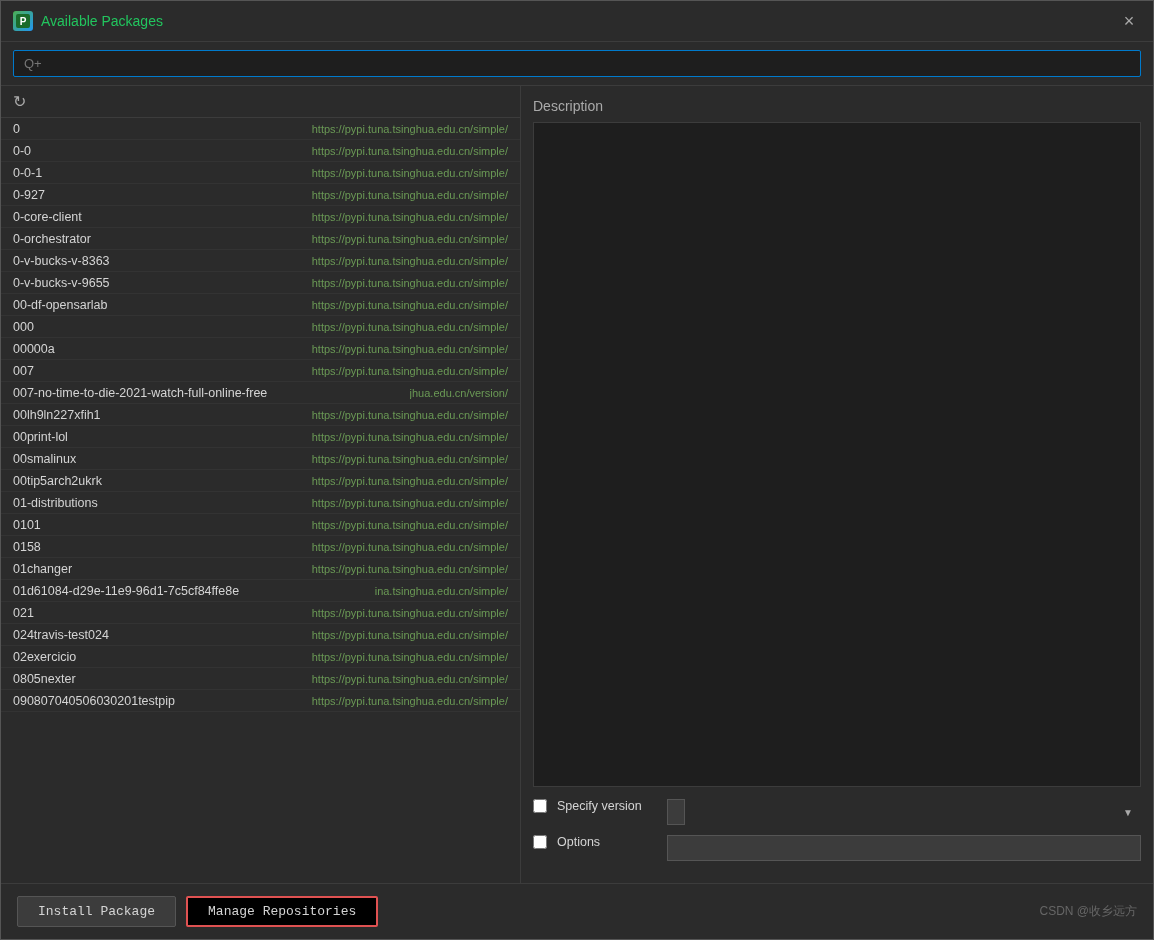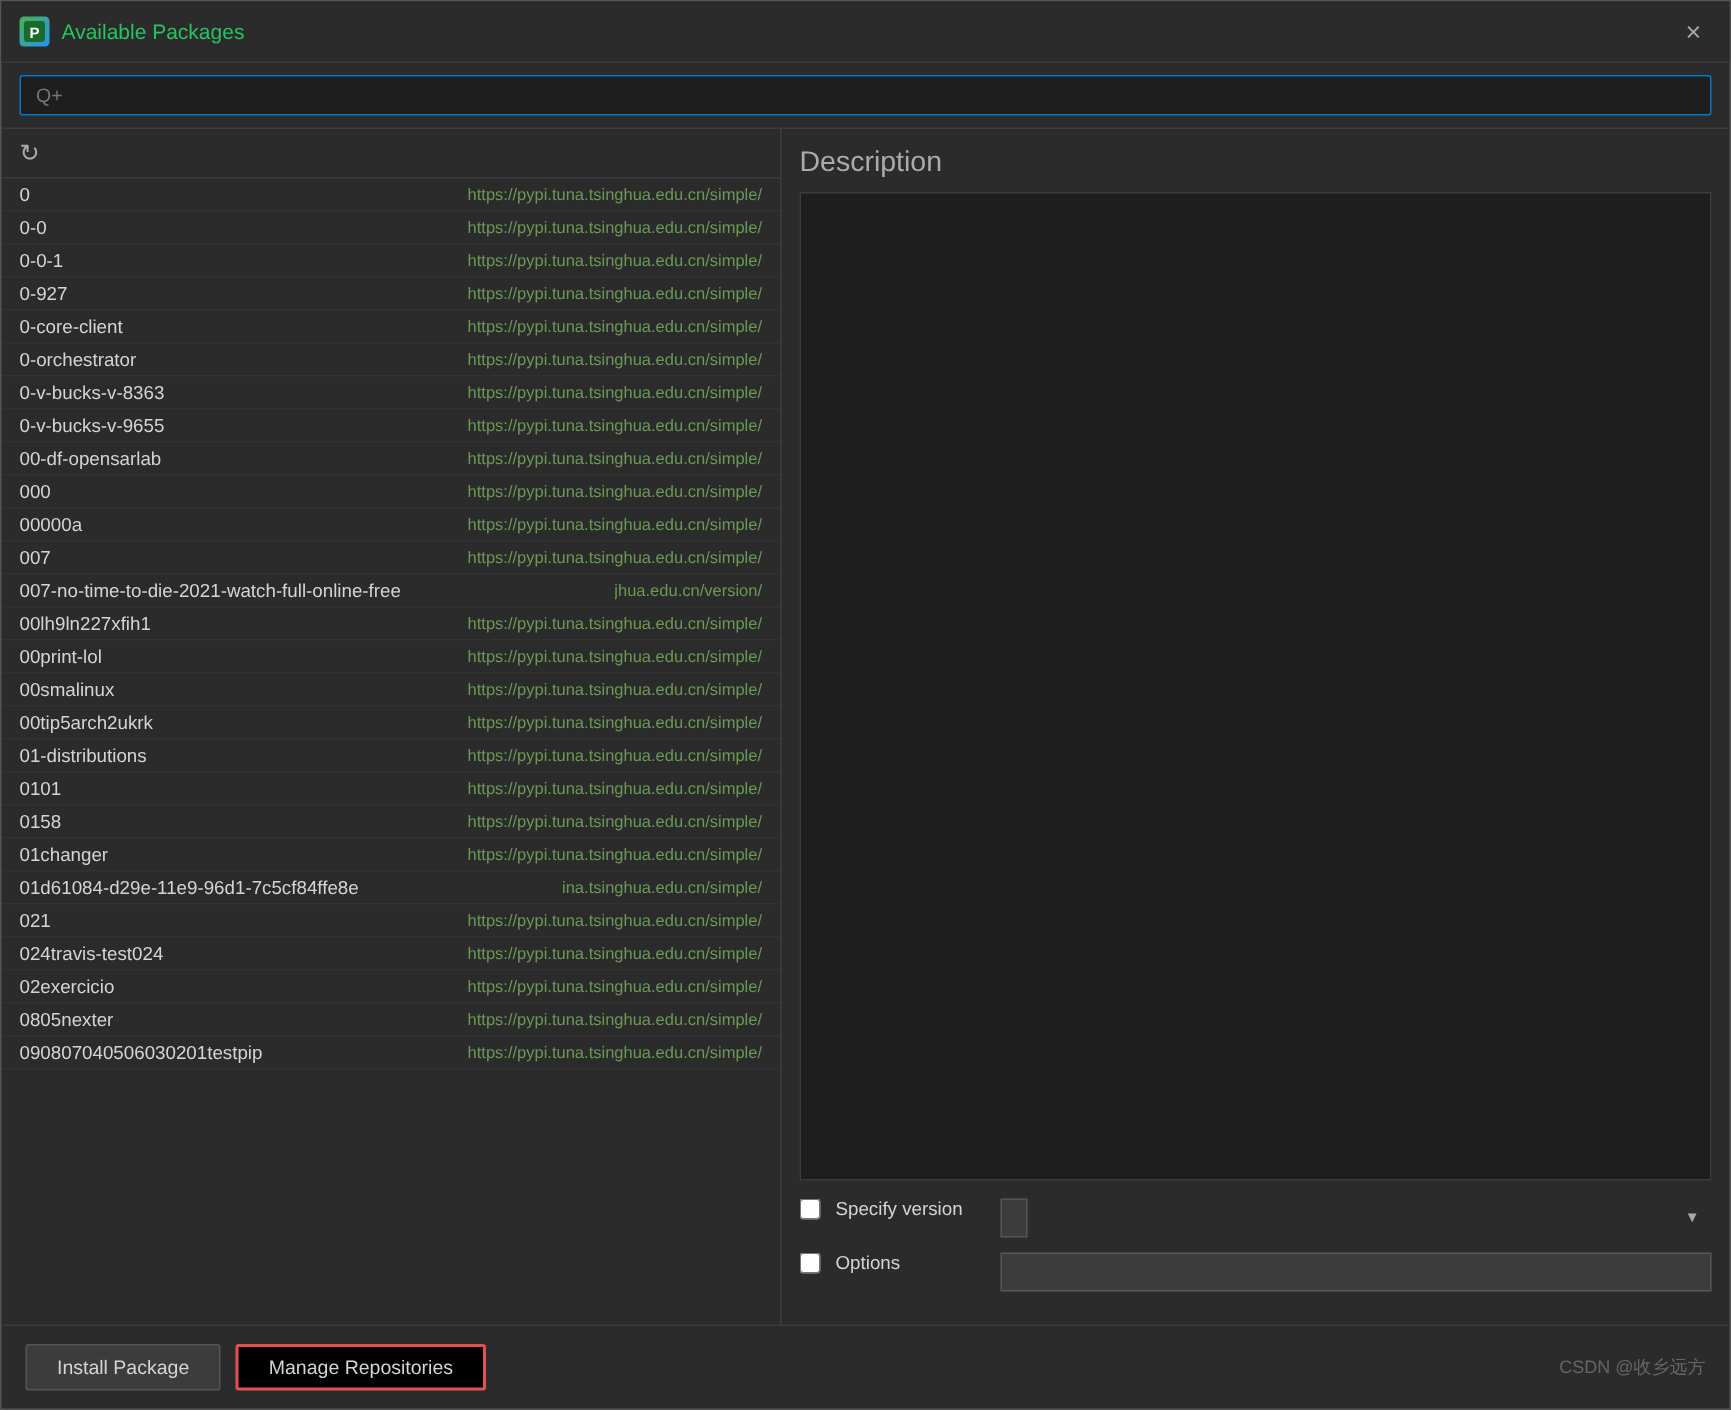--- a/index.html
+++ b/index.html
@@ -141,21 +141,21 @@
       text-overflow: ellipsis;
     }
     .right-panel {
       flex: 1;
       display: flex;
       flex-direction: column;
       padding: 12px;
     }
     .description-label {
       color: #aaa;
-      font-size: 19px;
+      font-size: 14px;
       margin-bottom: 8px;
     }
     .description-box {
       flex: 1;
       background: #1e1e1e;
       border: 1px solid #3c3c3c;
       margin-bottom: 12px;
     }
     .options-row {
       display: flex;
@@ -223,20 +223,21 @@
       gap: 10px;
     }
     .btn {
       padding: 6px 20px;
       background: #3c3c3c;
       border: 1px solid #555;
       color: #d4d4d4;
       font-size: 13px;
       cursor: pointer;
       border-radius: 2px;
+      font-family: Liberation Mono, monospace;
     }
     .btn.highlighted {
       border: 2px solid #e05252;
       background: #000000;
     }
     .watermark {
       color: #666;
       font-size: 12px;
     }
   </style>

